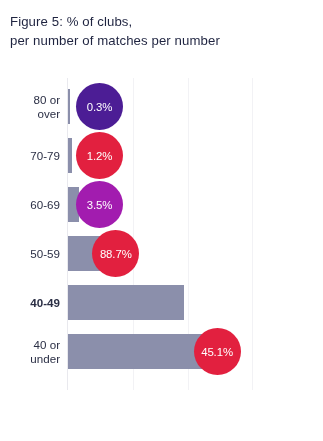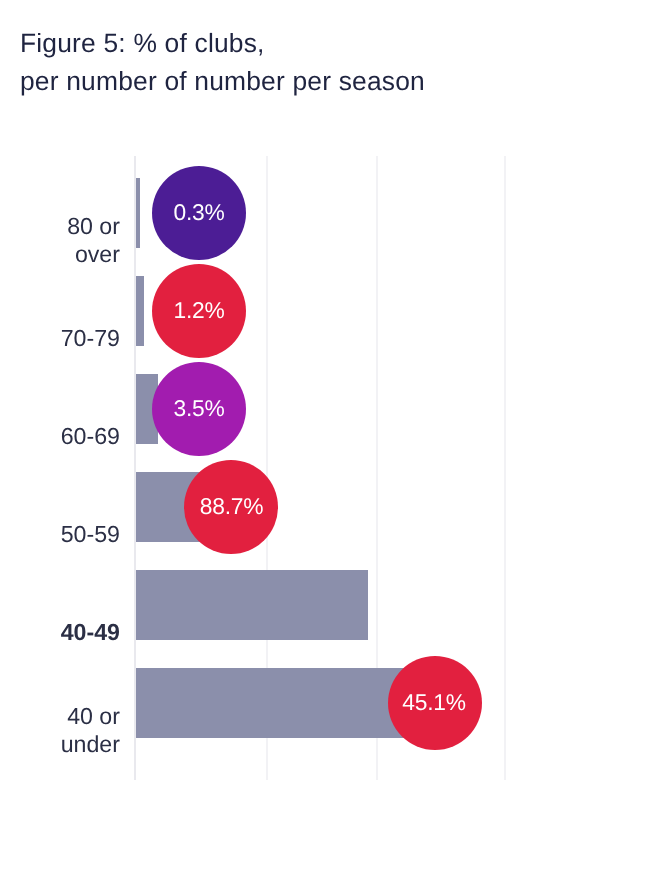--- a/index.html
+++ b/index.html
@@ -83,21 +83,21 @@
   .row {
     position: absolute;
     left: 0;
     width: 323px;
     height: 49px;
   }
 
   .cat-label {
     position: absolute;
     left: 0;
-    top: 14px;
+    top: 0;
     width: 60px;
     height: 49px;
     display: flex;
     flex-direction: column;
     align-items: flex-end;
     justify-content: center;
     text-align: right;
     font-size: 11.6px;
     line-height: 14px;
     color: #2b2f45;
@@ -127,21 +127,21 @@
     letter-spacing: -0.1px;
   }
 </style>
 </head>
 <body>
 
 <div class="figure-wrap">
 
   <div class="chart-title">
     <span class="line">Figure 5: % of clubs,</span>
-    <span class="line">per number of number per season</span>
+    <span class="line">per number of matches per number</span>
   </div>
 
   <div class="plot">
     <div class="gridlines">
       <div class="axis-line"></div>
       <div class="gridline" style="left:133px;"></div>
       <div class="gridline" style="left:188px;"></div>
       <div class="gridline" style="left:252px;"></div>
     </div>
 

